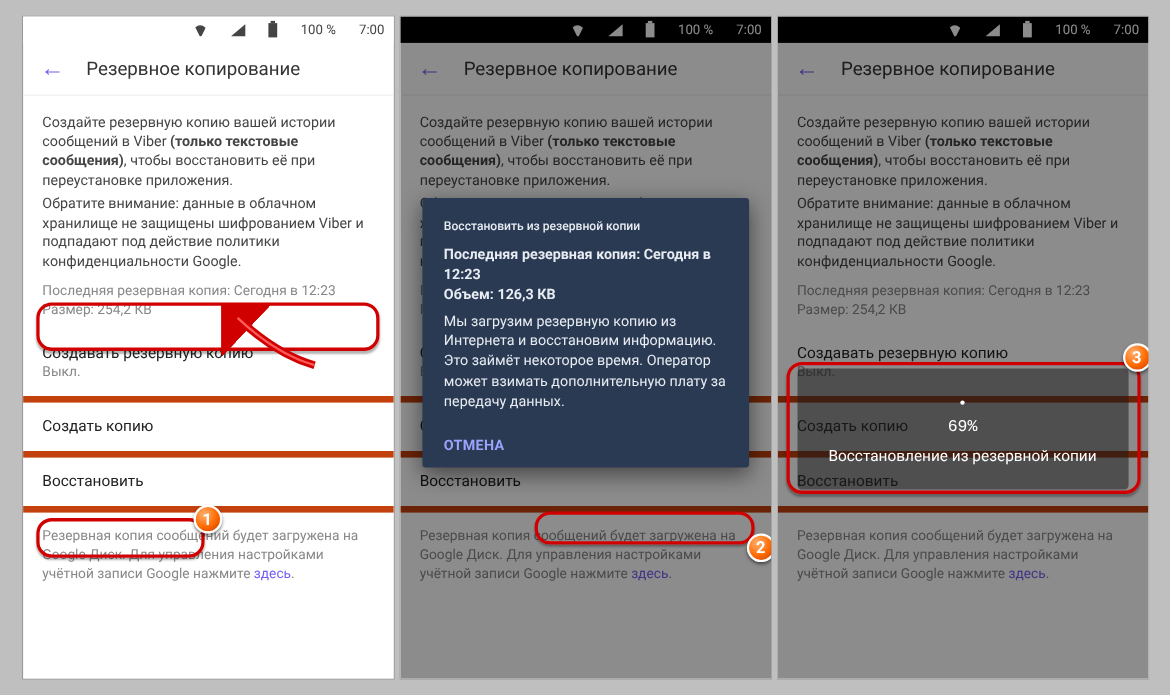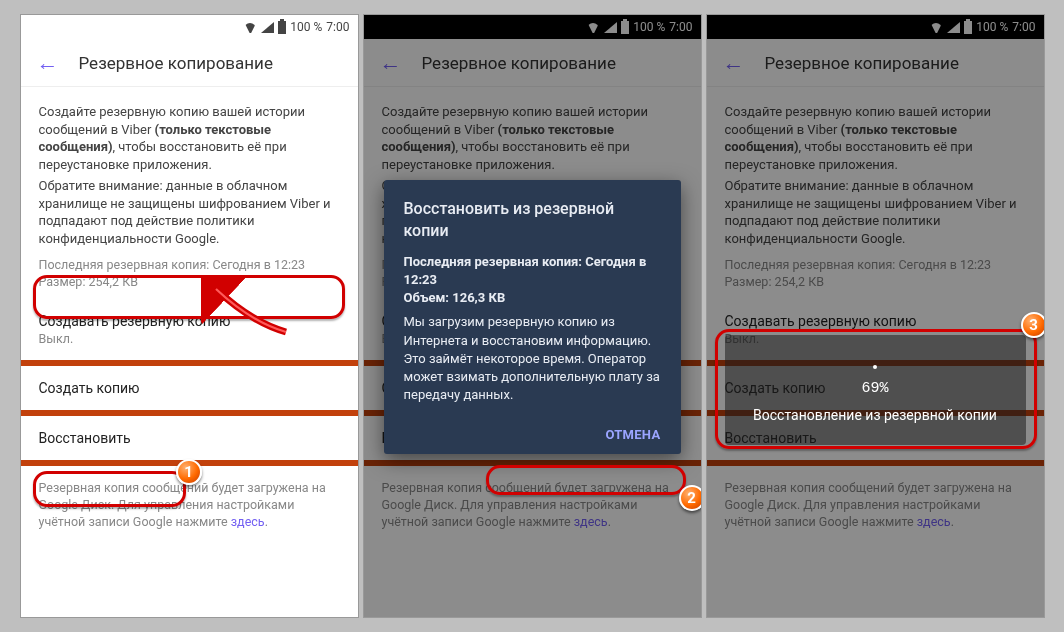--- a/index.html
+++ b/index.html
@@ -29,21 +29,21 @@
     inset: 0;
     background: rgba(0,0,0,0.45);
     z-index: 5;
   }
   
   .status-bar {
     height: 24px;
     display: flex;
     justify-content: flex-end;
     align-items: center;
-    gap: 4px;
+    gap: 21px;
     padding: 0 8px;
     font-size: 12px;
     position: relative;
     z-index: 1;
   }
   .status-dark { background: #000; color: #fff; }
   .status-light { background: #fff; color: #444; }
   .tri { width: 0; height: 0; border-style: solid; border-width: 0 0 11px 13px; border-color: transparent transparent currentColor transparent; }
   .batt { width: 8px; height: 13px; background: currentColor; position: relative; }
   .batt::before { content: ""; position: absolute; top: -2px; left: 2px; width: 4px; height: 2px; background: currentColor; }
@@ -125,25 +125,24 @@
     top: 165px;
     background: #2a3a52;
     color: #e8ecf3;
     border-radius: 3px;
     padding: 18px 20px 10px 20px;
     box-shadow: 0 6px 20px rgba(0,0,0,0.5);
     z-index: 10;
     font-size: 13px;
     line-height: 1.4;
   }
-  .dialog h3 { font-size: 16px; font-weight: 500; margin-bottom: 10px; }
+  .dialog h3 { font-size: 11px; font-weight: 500; margin-bottom: 10px; }
   .dialog .bold { font-weight: 700; }
   .dialog-actions {
     display: flex;
-    justify-content: flex-end;
     gap: 34px;
     margin-top: 16px;
     padding-top: 6px;
   }
   .dialog-actions span {
     color: #9aa4ff;
     font-weight: 700;
     font-size: 13px;
     letter-spacing: 0.3px;
   }

